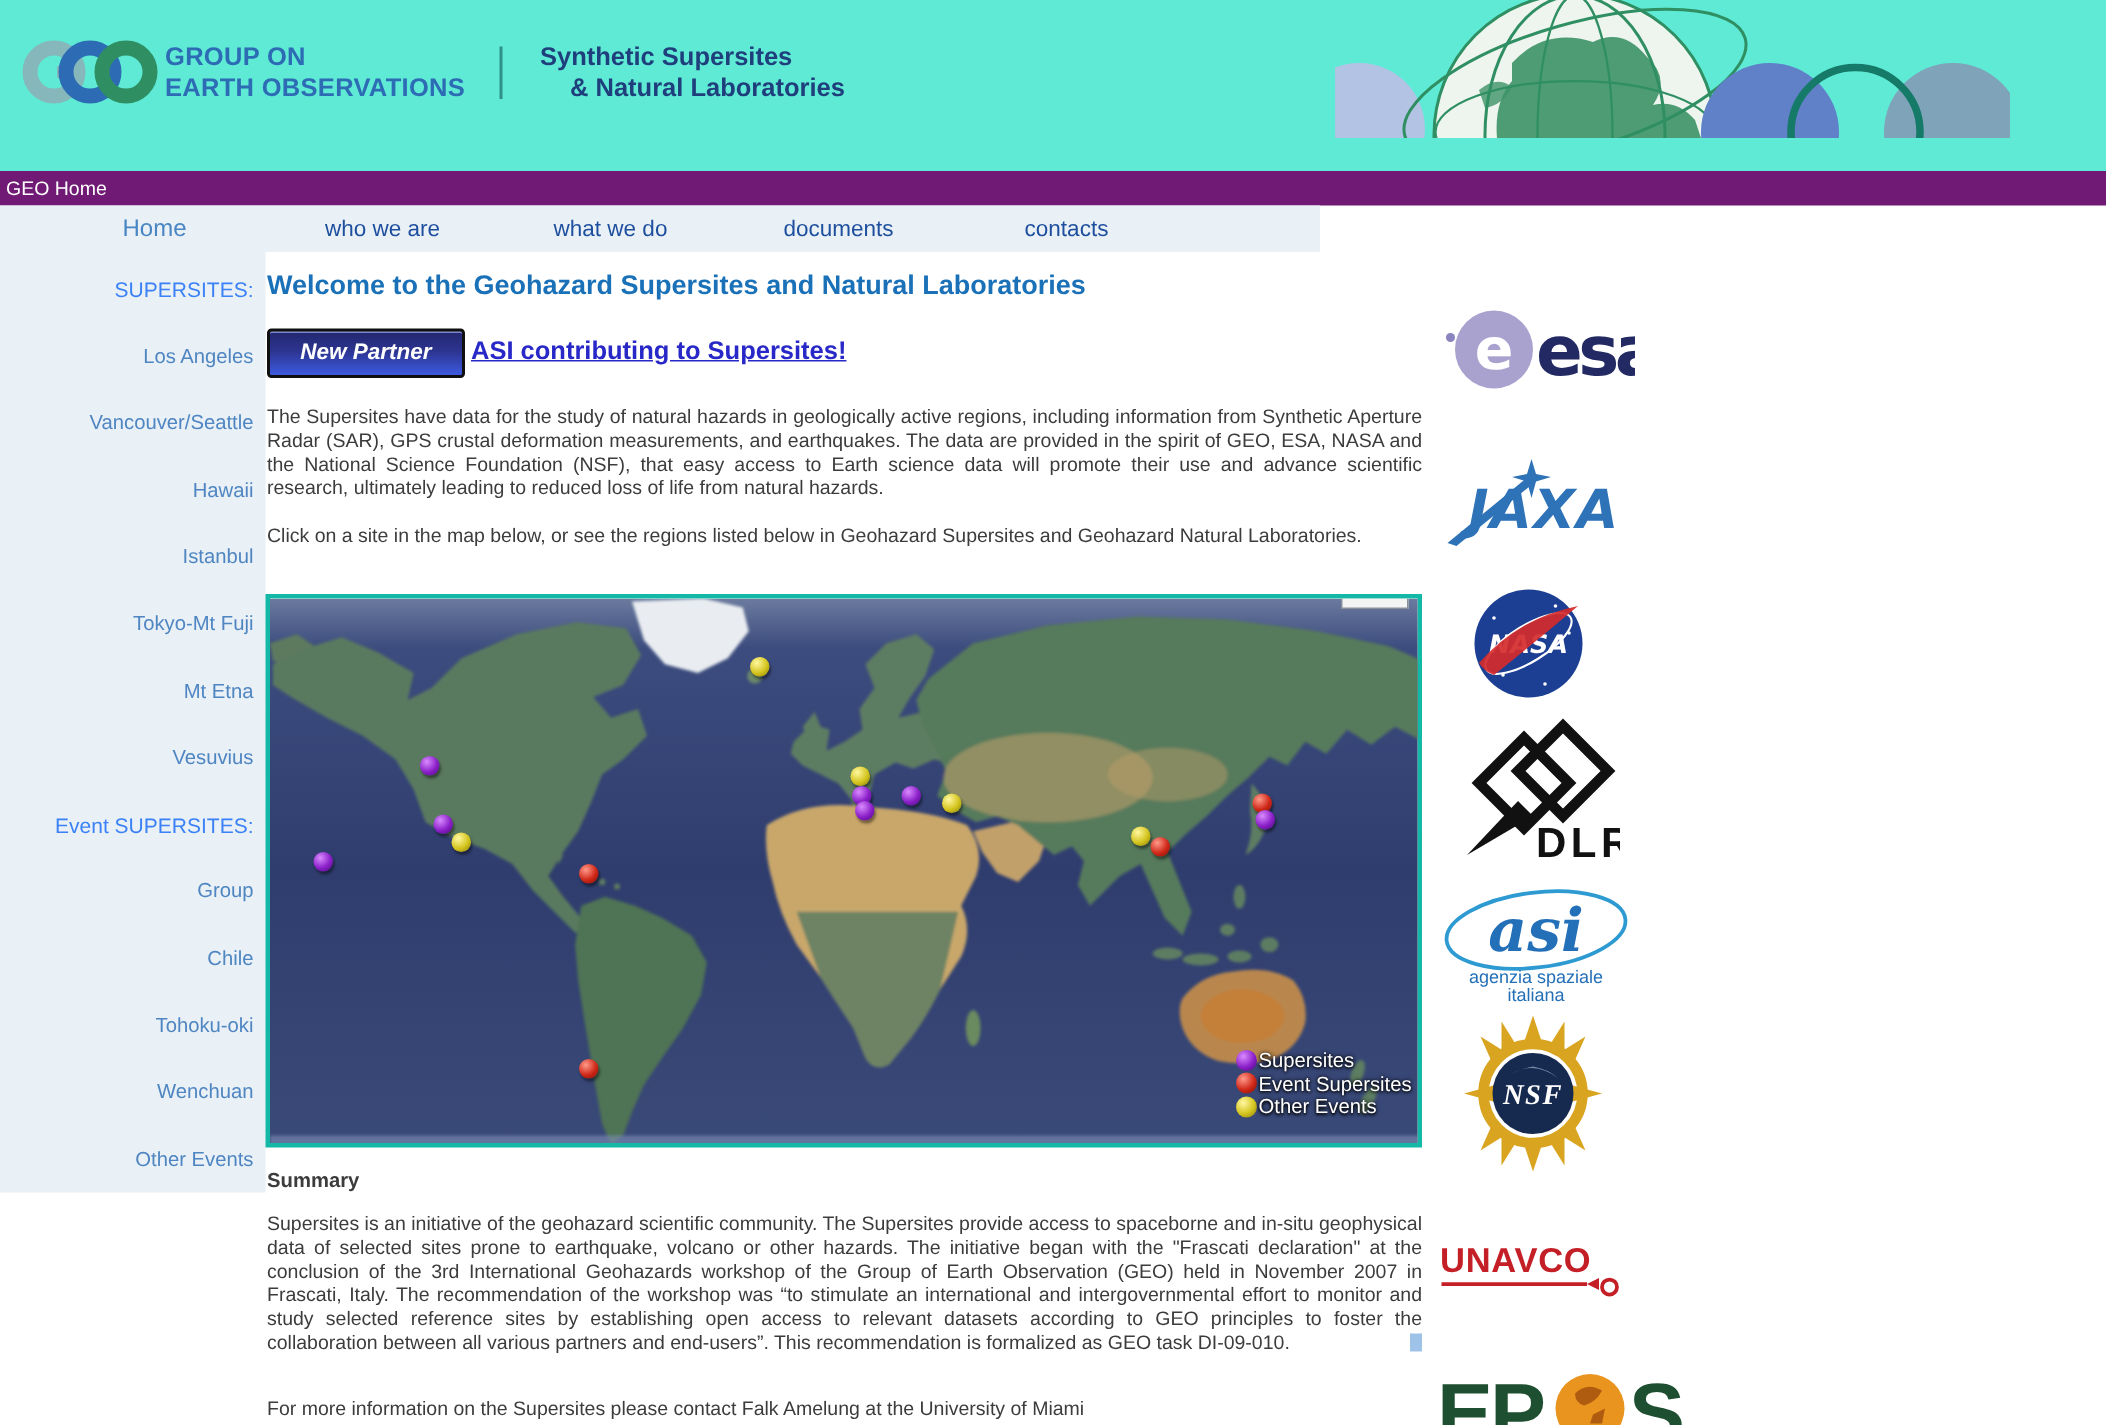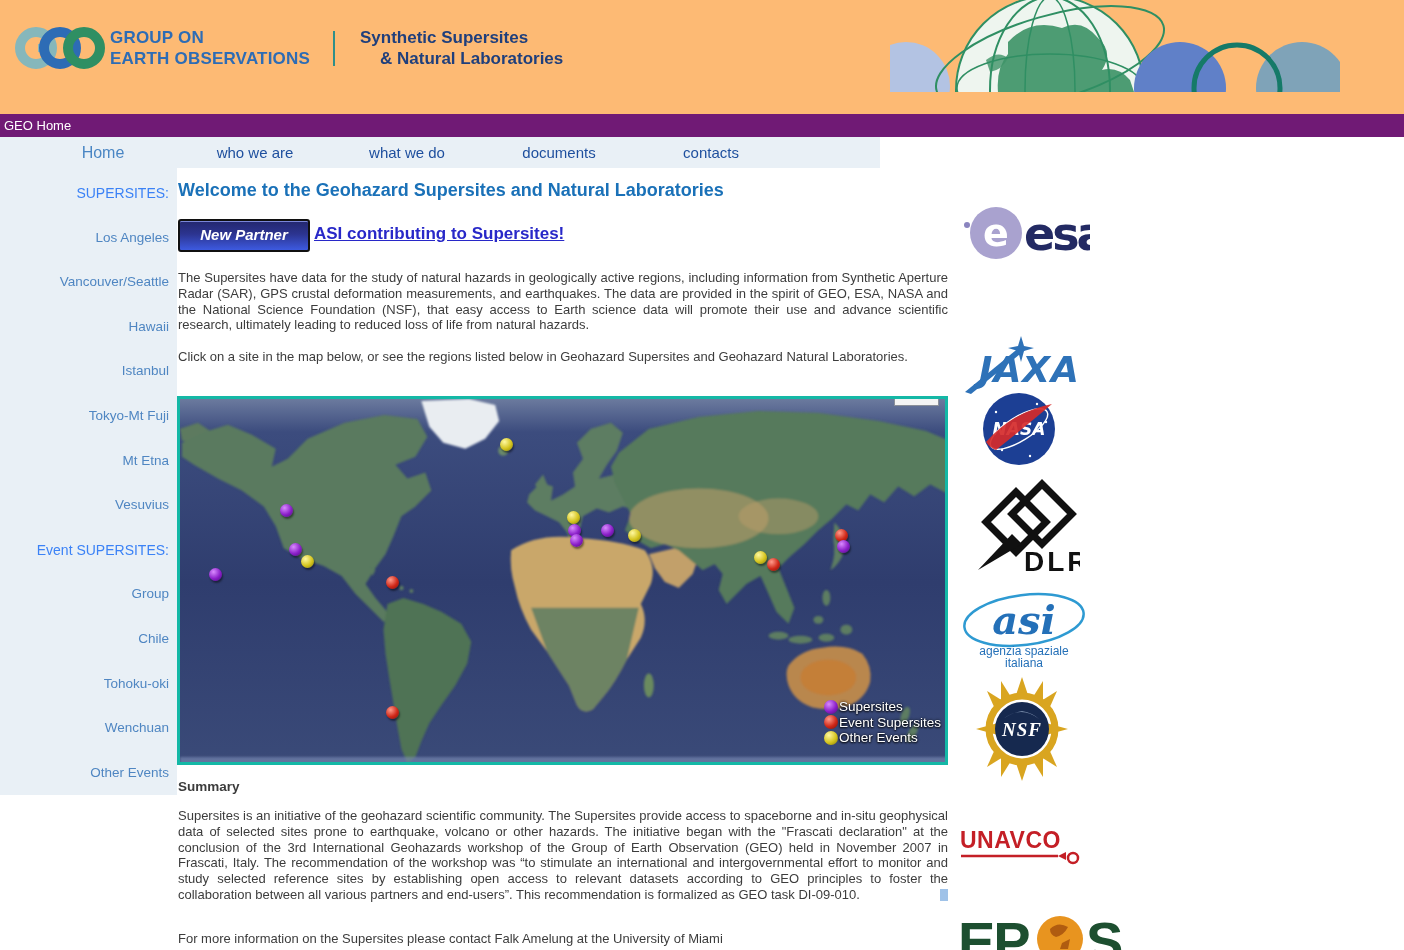--- a/index.html
+++ b/index.html
@@ -1,19 +1,19 @@
 <!DOCTYPE html>
 <html><head>
 <meta charset="utf-8">
 <style>
   html,body{margin:0;padding:0;background:#fff;}
   #page{position:relative;width:1404px;height:950px;background:#fff;overflow:hidden;
         font-family:"Liberation Sans",sans-serif;color:#3c3c3c;}
   
-  #hdr{position:absolute;left:0;top:0;width:1404px;height:114px;background:#fdba74;}
+  #hdr{position:absolute;left:0;top:0;width:1404px;height:114px;background:#5eead4;}
   #geo-logo{position:absolute;left:12px;top:22px;}
   #logo-text{position:absolute;left:110px;top:27px;line-height:21px;font-size:17px;
              font-weight:600;color:#2d6cb5;letter-spacing:.2px;}
   #hdr-divider{position:absolute;left:333px;top:31px;width:2px;height:35px;background:#2f8f8a;}
   #site-title{position:absolute;left:360px;top:27px;line-height:21px;font-size:17px;
               font-weight:600;color:#1f3f7c;}
   #site-title .l2{padding-left:20px;}
   #hdr-art{position:absolute;left:890px;top:0;width:450px;height:92px;overflow:hidden;}
   
   #topbar{position:absolute;left:0;top:114px;width:1404px;height:23px;background:#701a75;}
@@ -55,21 +55,21 @@
   .marker{position:absolute;width:13px;height:13px;border-radius:50%;margin:-7px 0 0 -7px;
           box-shadow:1px 2px 2px rgba(0,0,0,.45);}
   #map-legend{position:absolute;left:644px;top:300px;}
   .legend-row{display:flex;align-items:center;height:15px;margin-bottom:0.5px;}
   .legend-dot{width:14px;height:14px;border-radius:50%;flex:0 0 14px;}
   .legend-label{color:#fff;font-size:13.5px;margin-left:1px;
                 text-shadow:0 0 3px #000,0 1px 2px #000;white-space:nowrap;}
   
   .plogo{position:absolute;cursor:pointer;}
   #logo-esa{left:958px;top:205px;}
-  #logo-jaxa{left:963px;top:330px;}
+  #logo-jaxa{left:963px;top:300px;}
   #logo-nasa{left:982px;top:392px;}
   #logo-dlr{left:972px;top:478px;}
   #logo-asi{left:960px;top:592px;}
   #logo-nsf{left:973px;top:675px;}
   #logo-unavco{left:958px;top:826px;}
   #logo-epos{left:958px;top:905px;width:180px;height:45px;overflow:hidden;}
   #scroll-frag{position:absolute;left:940px;top:889px;width:8px;height:12px;background:#9fc2e8;}
 </style>
 </head>
 <body>

